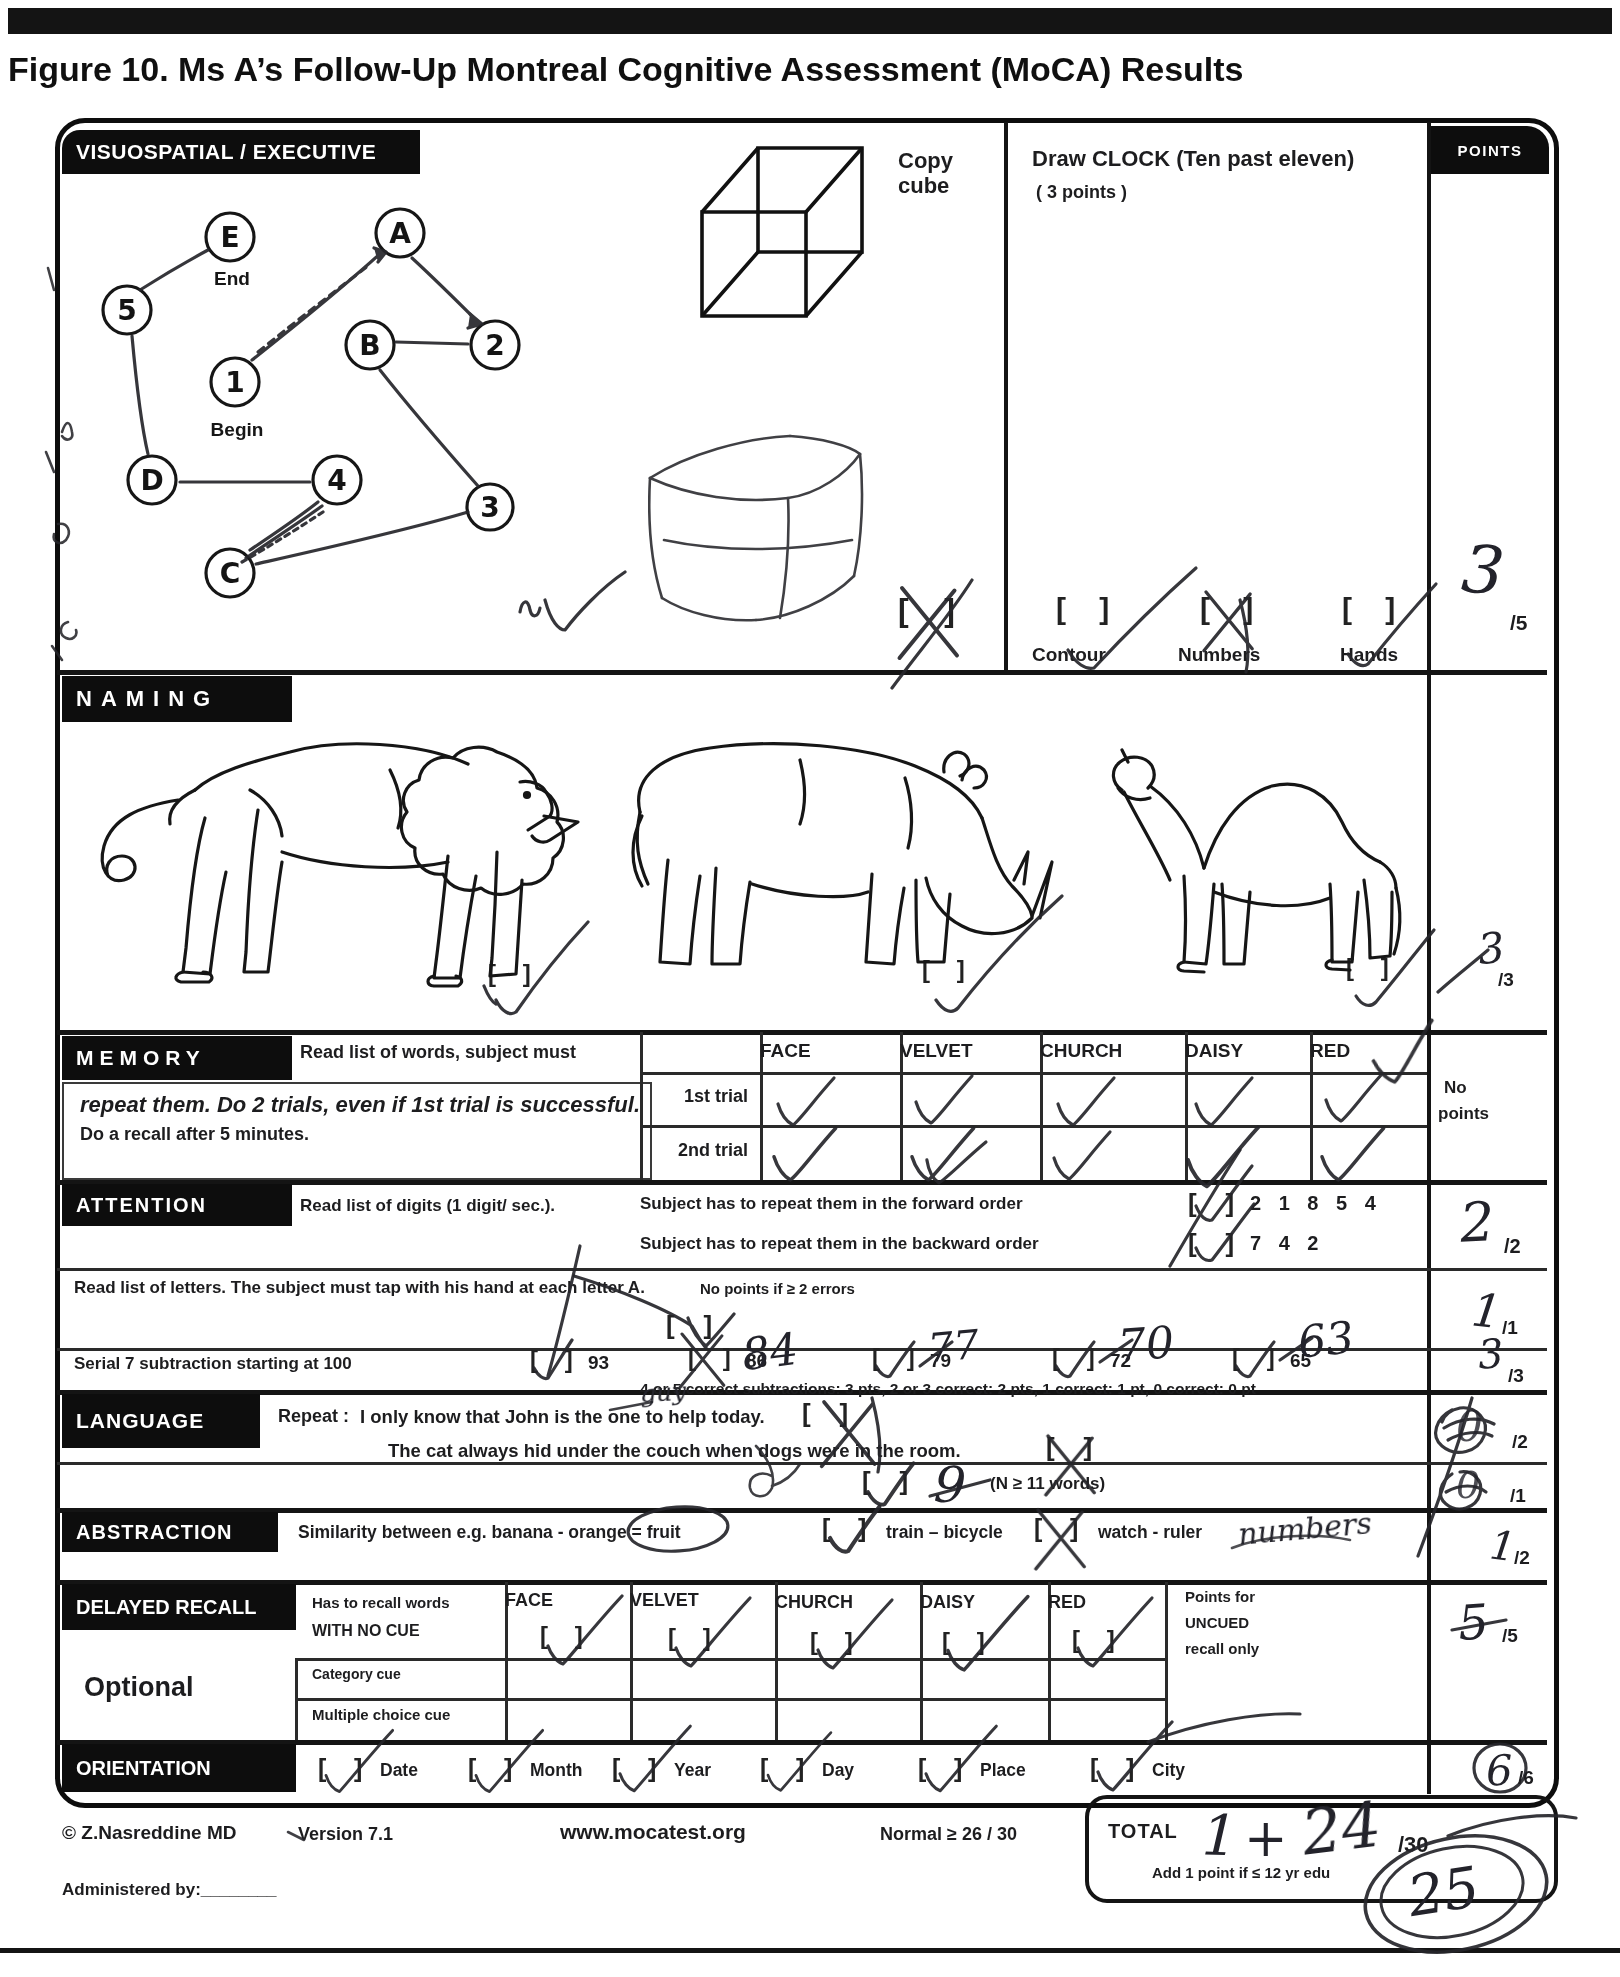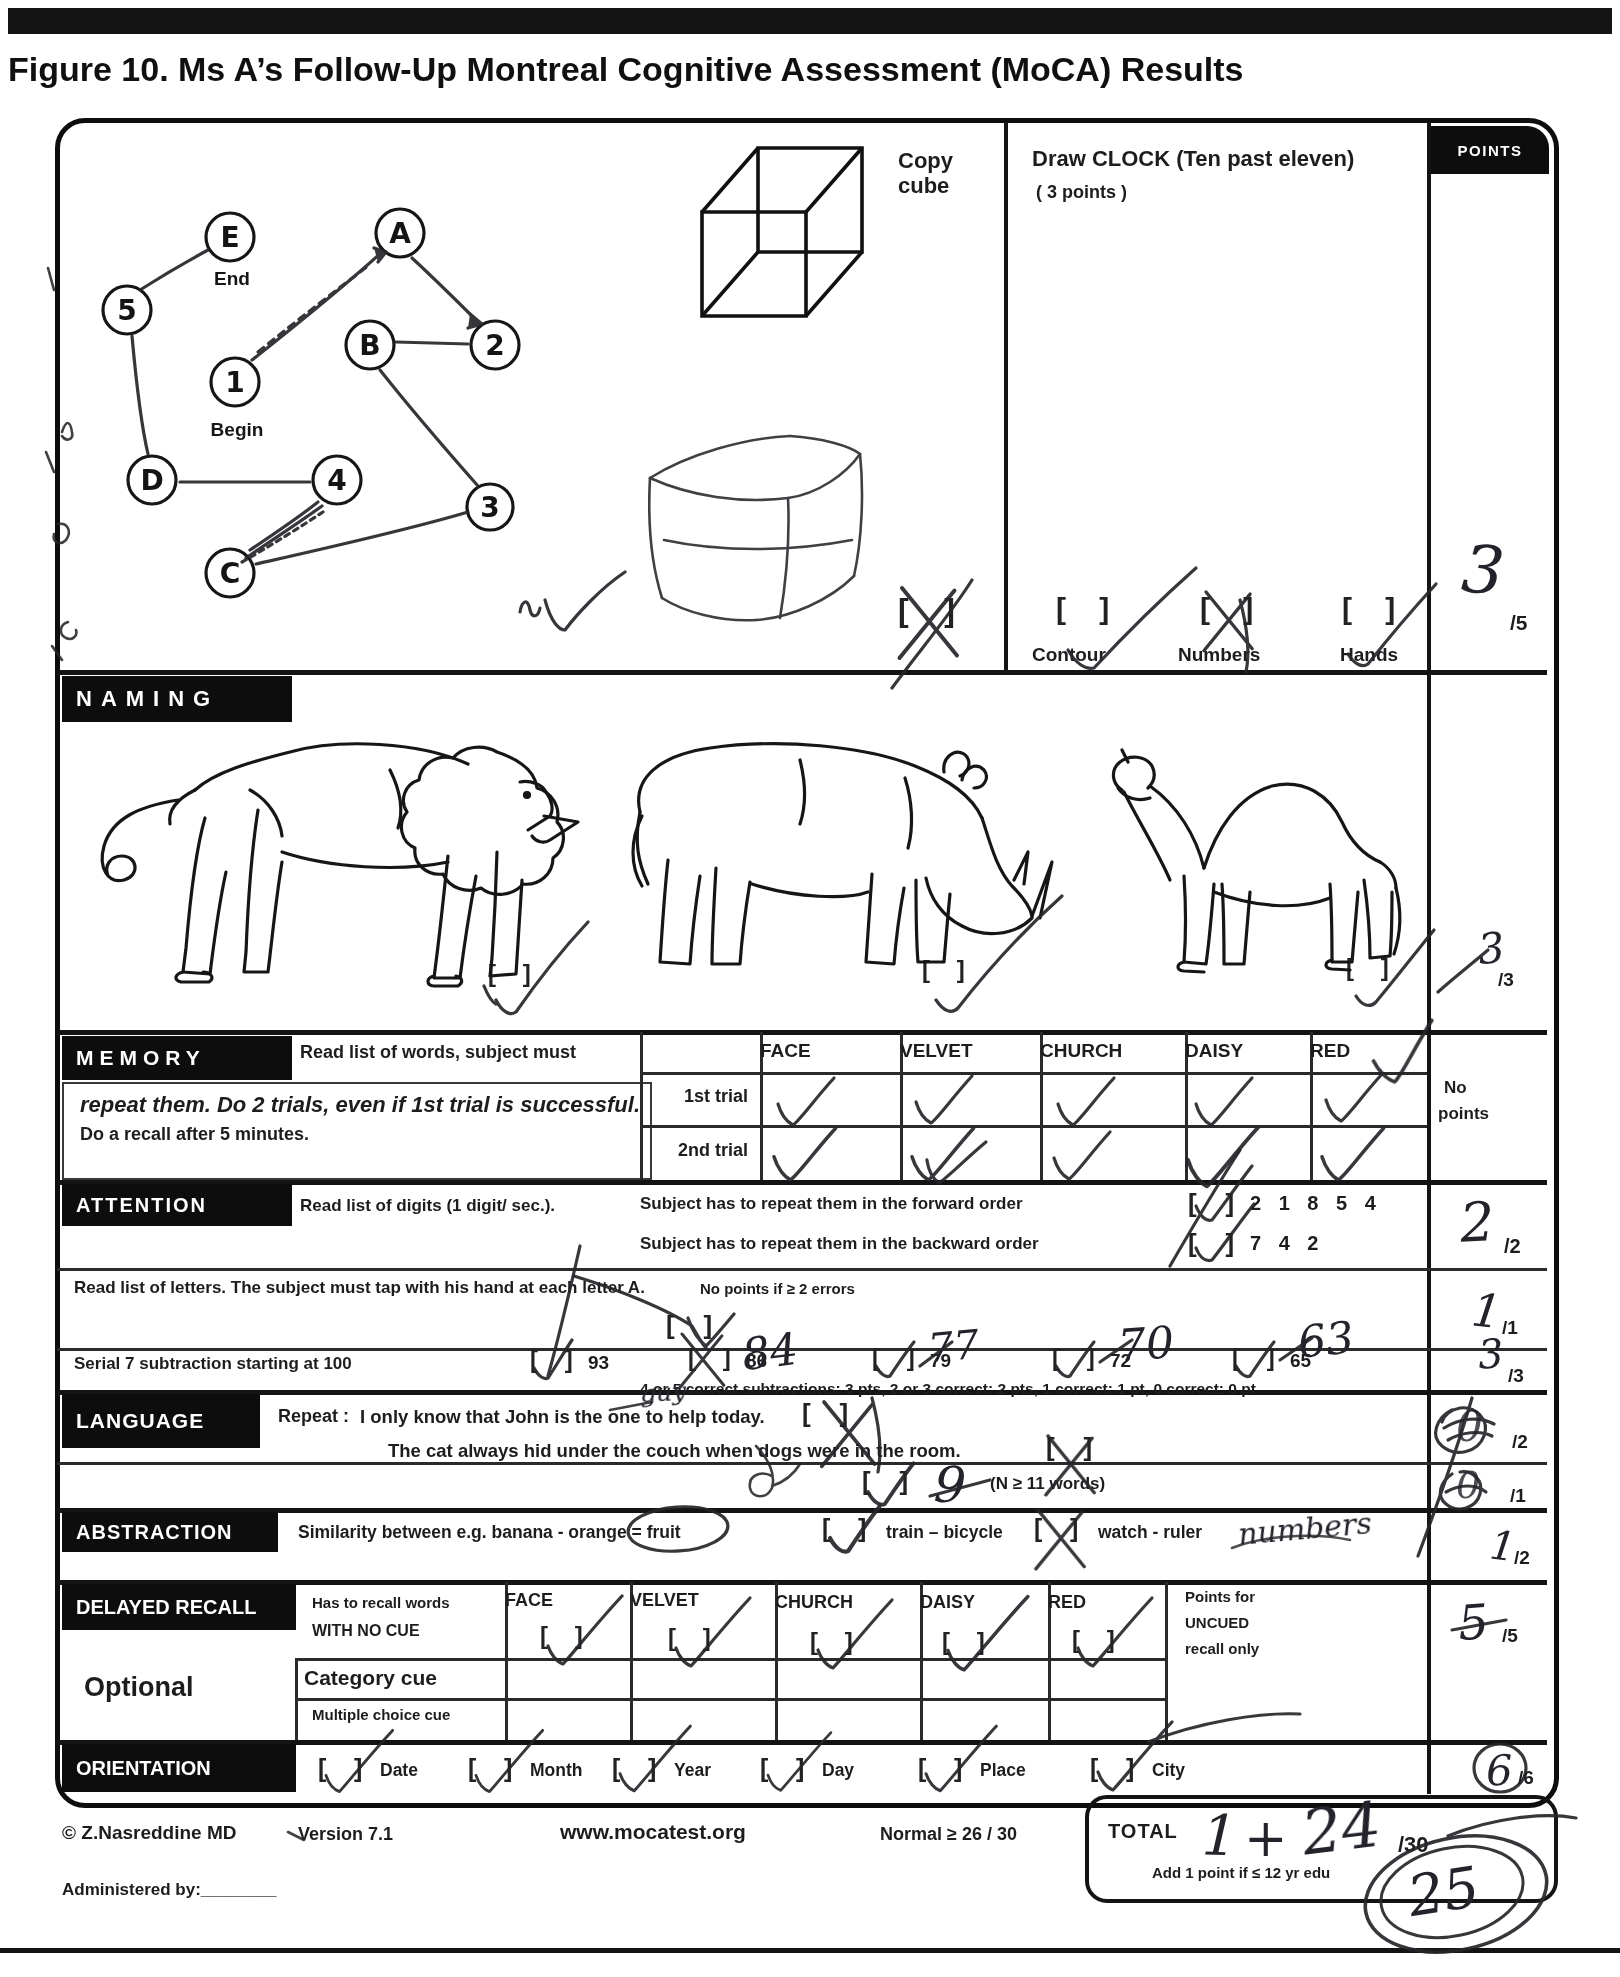--- a/index.html
+++ b/index.html
@@ -44,20 +44,23 @@
   <div class="a ln" style="left:57px;top:1180px;width:1490px;height:5px;"></div>
   <div class="a ln" style="left:57px;top:1390px;width:1490px;height:5px;"></div>
   <div class="a ln" style="left:57px;top:1508px;width:1490px;height:5px;"></div>
   <div class="a ln" style="left:57px;top:1580px;width:1490px;height:5px;"></div>
   <div class="a ln" style="left:57px;top:1740px;width:1490px;height:5px;"></div>
 
   <div class="a thin" style="left:57px;top:1268px;width:1490px;height:3px;"></div>
   <div class="a thin" style="left:57px;top:1348px;width:1490px;height:3px;"></div>
   <div class="a thin" style="left:57px;top:1462px;width:1490px;height:3px;"></div>
 
+  <div class="band a" style="left:62px;top:130px;width:358px;height:44px;font-size:21px;letter-spacing:.5px;border-radius:18px 0 0 0;">
+    <span>VISUOSPATIAL / EXECUTIVE</span>
+    </div>
   <div class="band a" style="left:1431px;top:126px;width:118px;height:48px;font-size:15px;letter-spacing:1.5px;border-radius:0 22px 0 0;justify-content:center;padding-left:0;">
     <span>POINTS</span>
     </div>
   <div class="band a" style="left:62px;top:676px;width:230px;height:46px;font-size:22px;letter-spacing:9px;">
     <span>NAMING</span>
     </div>
   <div class="band a" style="left:62px;top:1036px;width:230px;height:44px;font-size:21px;letter-spacing:6px;">
     <span>MEMORY</span>
     </div>
   <div class="band a" style="left:62px;top:1184px;width:230px;height:42px;font-size:20px;letter-spacing:2px;">
@@ -170,21 +173,21 @@
   <div class="a pr b ctr" style="left:1048px;top:1592px;width:117px;font-size:18px;">RED</div>
   <span class="a cb" style="left:540px;top:1624px;font-size:24px;">[    ]</span>
   <span class="a cb" style="left:668px;top:1626px;font-size:24px;">[    ]</span>
   <span class="a cb" style="left:810px;top:1630px;font-size:24px;">[    ]</span>
   <span class="a cb" style="left:942px;top:1630px;font-size:24px;">[    ]</span>
   <span class="a cb" style="left:1072px;top:1628px;font-size:24px;">[    ]</span>
   <div class="a pr b" style="left:1185px;top:1588px;font-size:15px;">Points for</div>
   <div class="a pr b" style="left:1185px;top:1614px;font-size:15px;">UNCUED</div>
   <div class="a pr b" style="left:1185px;top:1640px;font-size:15px;">recall only</div>
   <div class="a pr b" style="left:84px;top:1672px;font-size:27px;">Optional</div>
-  <div class="a pr b" style="left:304px;top:1666px;font-size:21px;">Category cue</div>
+  <div class="a pr b" style="left:312px;top:1666px;font-size:14px;">Category cue</div>
   <div class="a pr b" style="left:312px;top:1706px;font-size:15px;">Multiple choice cue</div>
 
   <span class="a cb" style="left:318px;top:1756px;font-size:25px;">[    ]</span>
   <div class="a pr b" style="left:380px;top:1760px;font-size:17.5px;">Date</div>
   <span class="a cb" style="left:468px;top:1756px;font-size:25px;">[    ]</span>
   <div class="a pr b" style="left:530px;top:1760px;font-size:17.5px;">Month</div>
   <span class="a cb" style="left:612px;top:1756px;font-size:25px;">[    ]</span>
   <div class="a pr b" style="left:674px;top:1760px;font-size:17.5px;">Year</div>
   <span class="a cb" style="left:760px;top:1756px;font-size:25px;">[    ]</span>
   <div class="a pr b" style="left:822px;top:1760px;font-size:17.5px;">Day</div>

